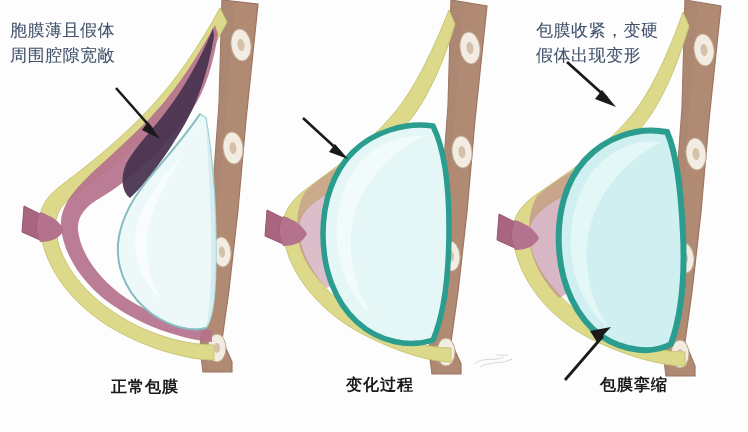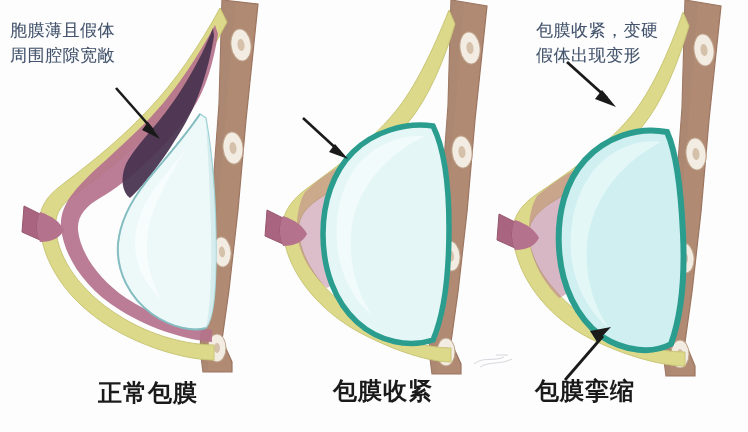--- a/index.html
+++ b/index.html
@@ -46,28 +46,29 @@
   }
   #annot-1 { left: 10px;  top: 18px; }
   #annot-2 { left: 282px; top: 12px; }
   #annot-3 { left: 536px; top: 18px; }
 
   
   .caption {
     position: absolute;
     color: #1a1a1a;
     font-family: "DejaVu Sans", "Liberation Sans", sans-serif;
-    font-size: 24px;
+    font-size: 16px;
     font-weight: 700;
     letter-spacing: 1px;
     white-space: nowrap;
+    margin-left: 13px;
   }
   #caption-1 { left: 98px;  top: 377px; }
   #caption-2 { left: 333px; top: 375px; }
-  #caption-3 { left: 535px; top: 375px; }
+  #caption-3 { left: 587px; top: 375px; }
 
   .pencil-mark {
     position: absolute;
     left: 470px;
     top: 352px;
     width: 60px;
     height: 18px;
     opacity: 0.30;
   }
 </style>
@@ -302,16 +303,16 @@
   <svg class="pencil-mark" viewBox="0 0 60 18">
     <path d="M 4 12 C 14 4, 24 10, 34 5 M 10 15 C 20 9, 30 13, 42 7 M 26 3 L 38 3" fill="none" stroke="#7a7f95" stroke-width="1"></path>
   </svg>
 
   <div class="annot" id="annot-1">胞膜薄且假体
 周围腔隙宽敞</div>
   <div class="annot" id="annot-3">包膜收紧，变硬
 假体出现变形</div>
 
   <div class="caption" id="caption-1">正常包膜</div>
-  <div class="caption" id="caption-2">包膜收紧</div>
+  <div class="caption" id="caption-2">变化过程</div>
   <div class="caption" id="caption-3">包膜挛缩</div>
 
 </div>
 
 </body></html>

